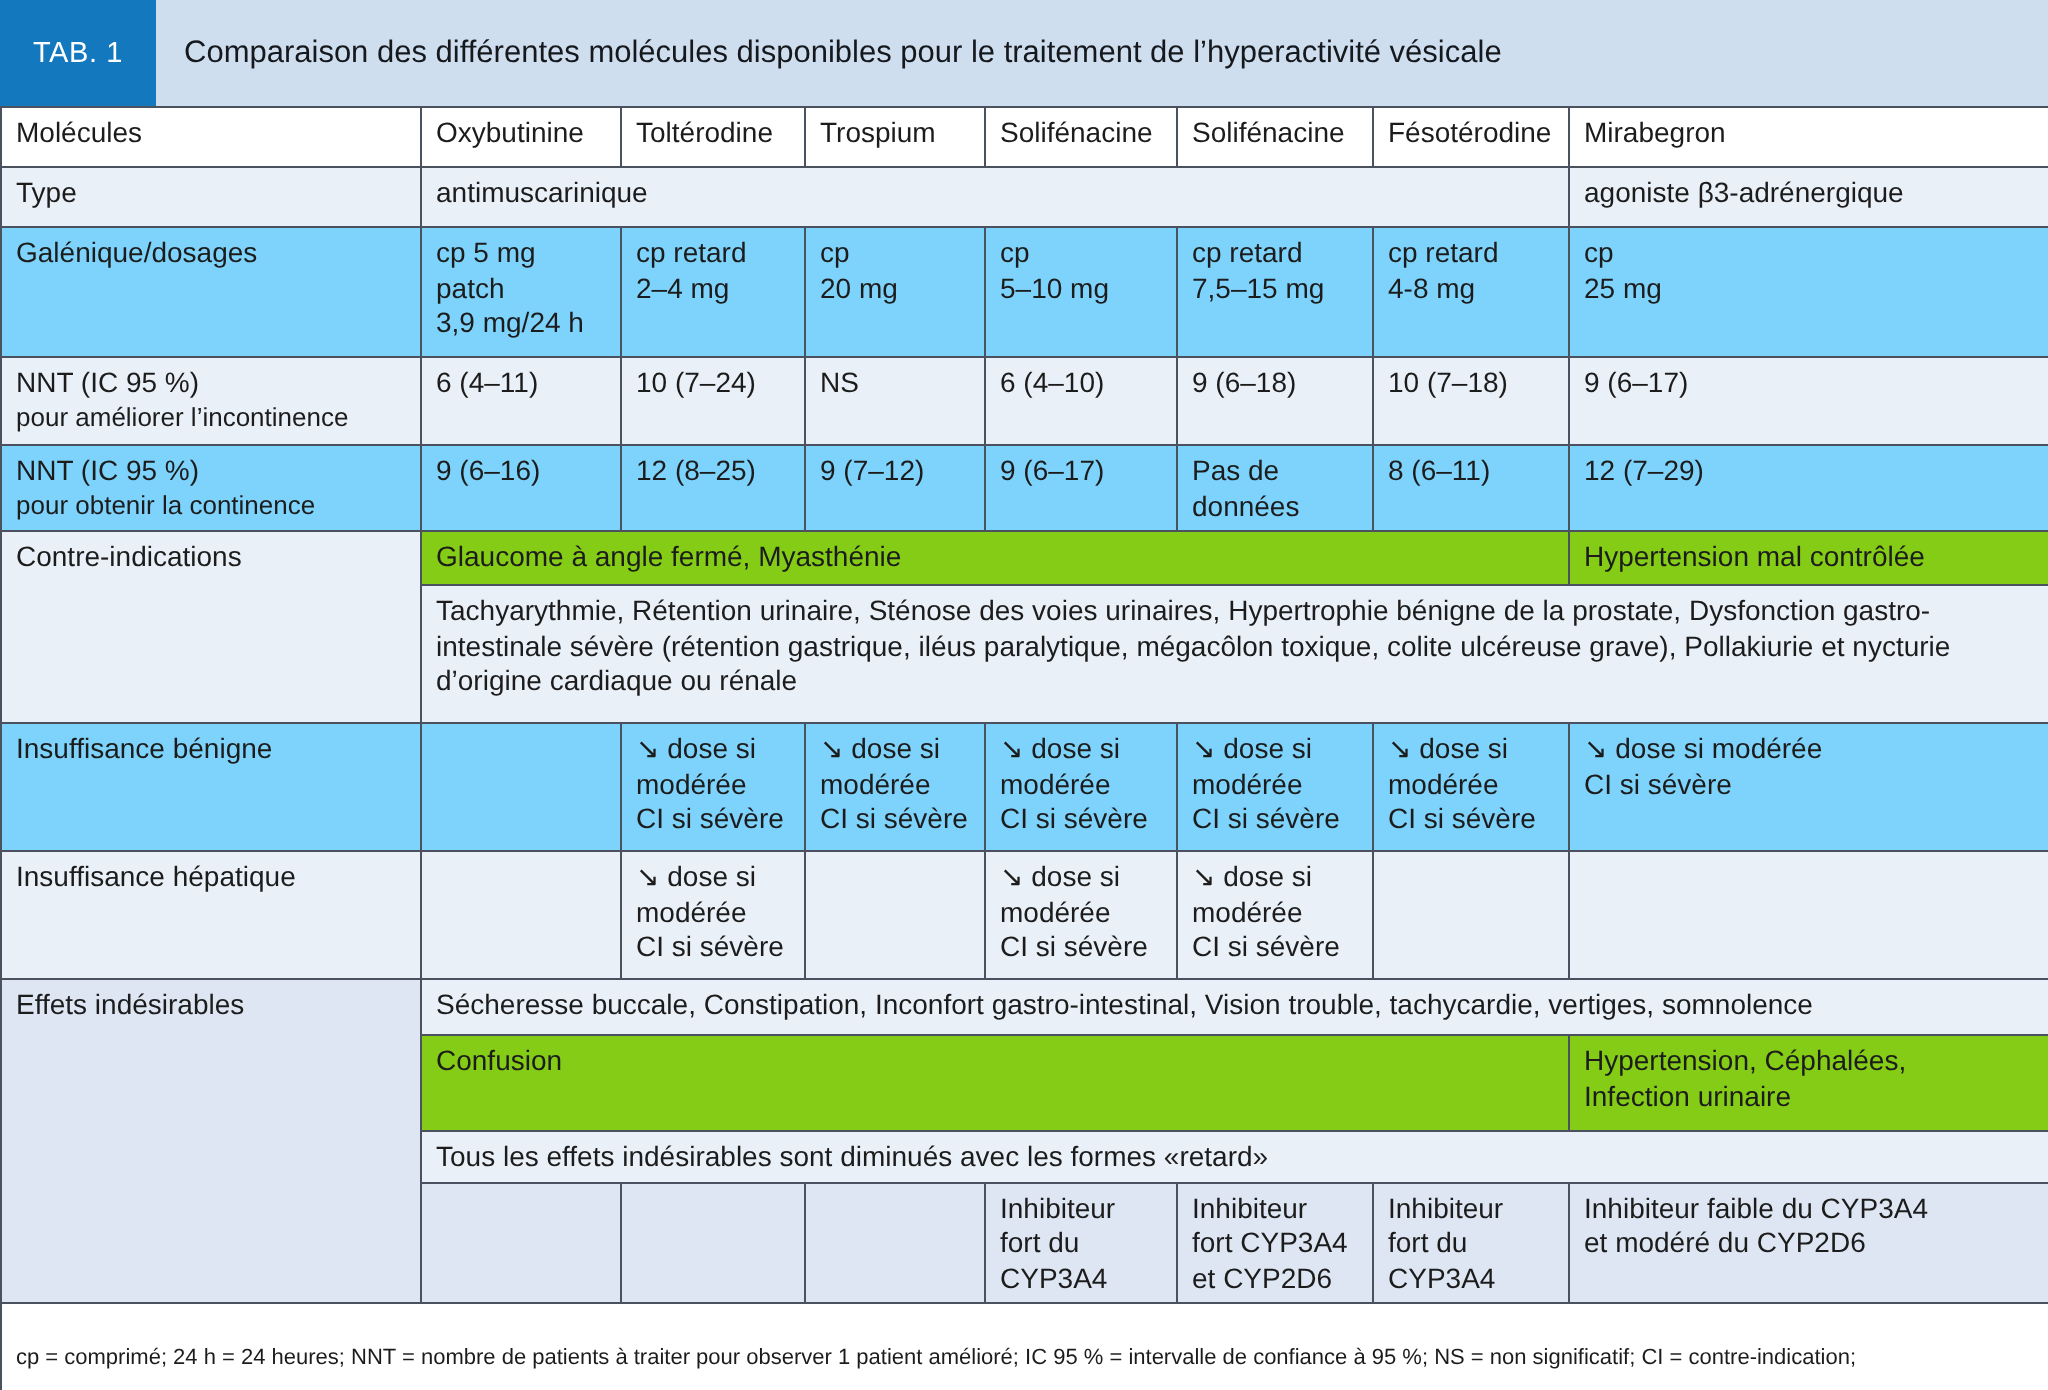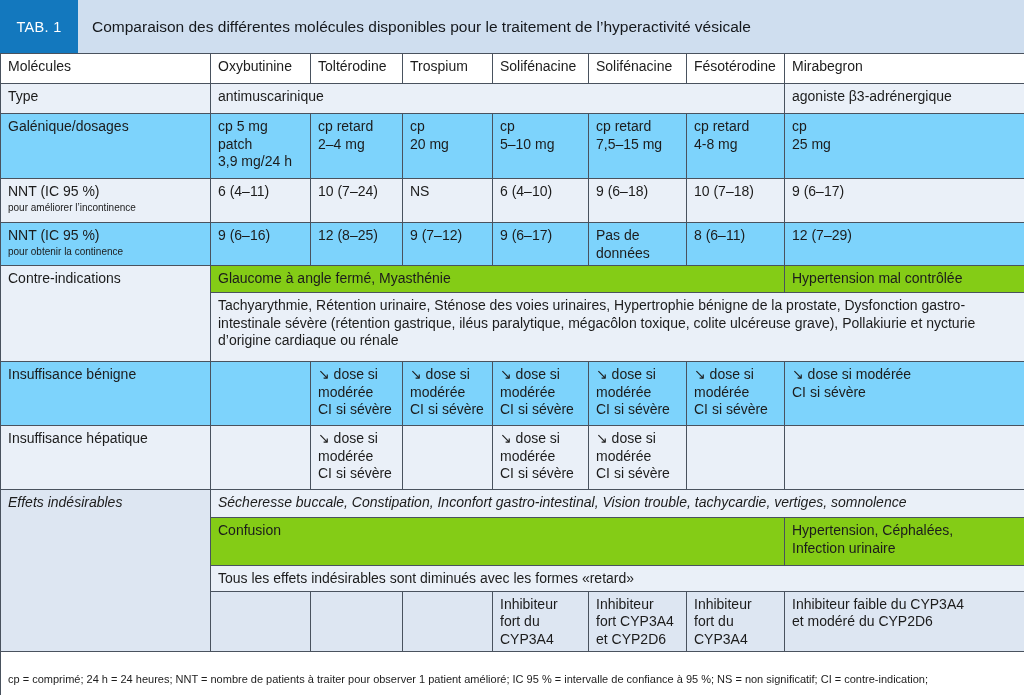--- a/index.html
+++ b/index.html
@@ -46,26 +46,26 @@
   
   .h-head { height:30px; }
   .h-type { height:30px; }
   .h-gal  { height:65px; }
   .h-nnt1 { height:44px; }
   .h-nnt2 { height:43px; }
   .h-ci1  { height:27px; }
   .h-ci2  { height:69px; }
   .h-ren  { height:64px; }
   .h-hep  { height:64px; }
-  .h-ei1  { height:28px;font-style:italic; }
+  .h-ei1  { height:28px; }
   .h-ei2  { height:48px;margin-left:12px; }
   .h-ei3  { height:24px; }
   .h-ei4  { height:60px; }
   .h-foot { height:36px; }
-  .sublabel { display:block; font-size:10px; line-height:1.15; margin-top:1px; }
+  .sublabel { display:block; font-size:13px; line-height:1.15; margin-top:1px; }
   .footer-cell { font-size:11px; line-height:1.45; padding-top:3px; }
   .arrowcell { }
 </style>
 </head>
 <body>
 
 <div class="frame">
   <div class="top-strip"></div>
 
   <div class="title-row">

